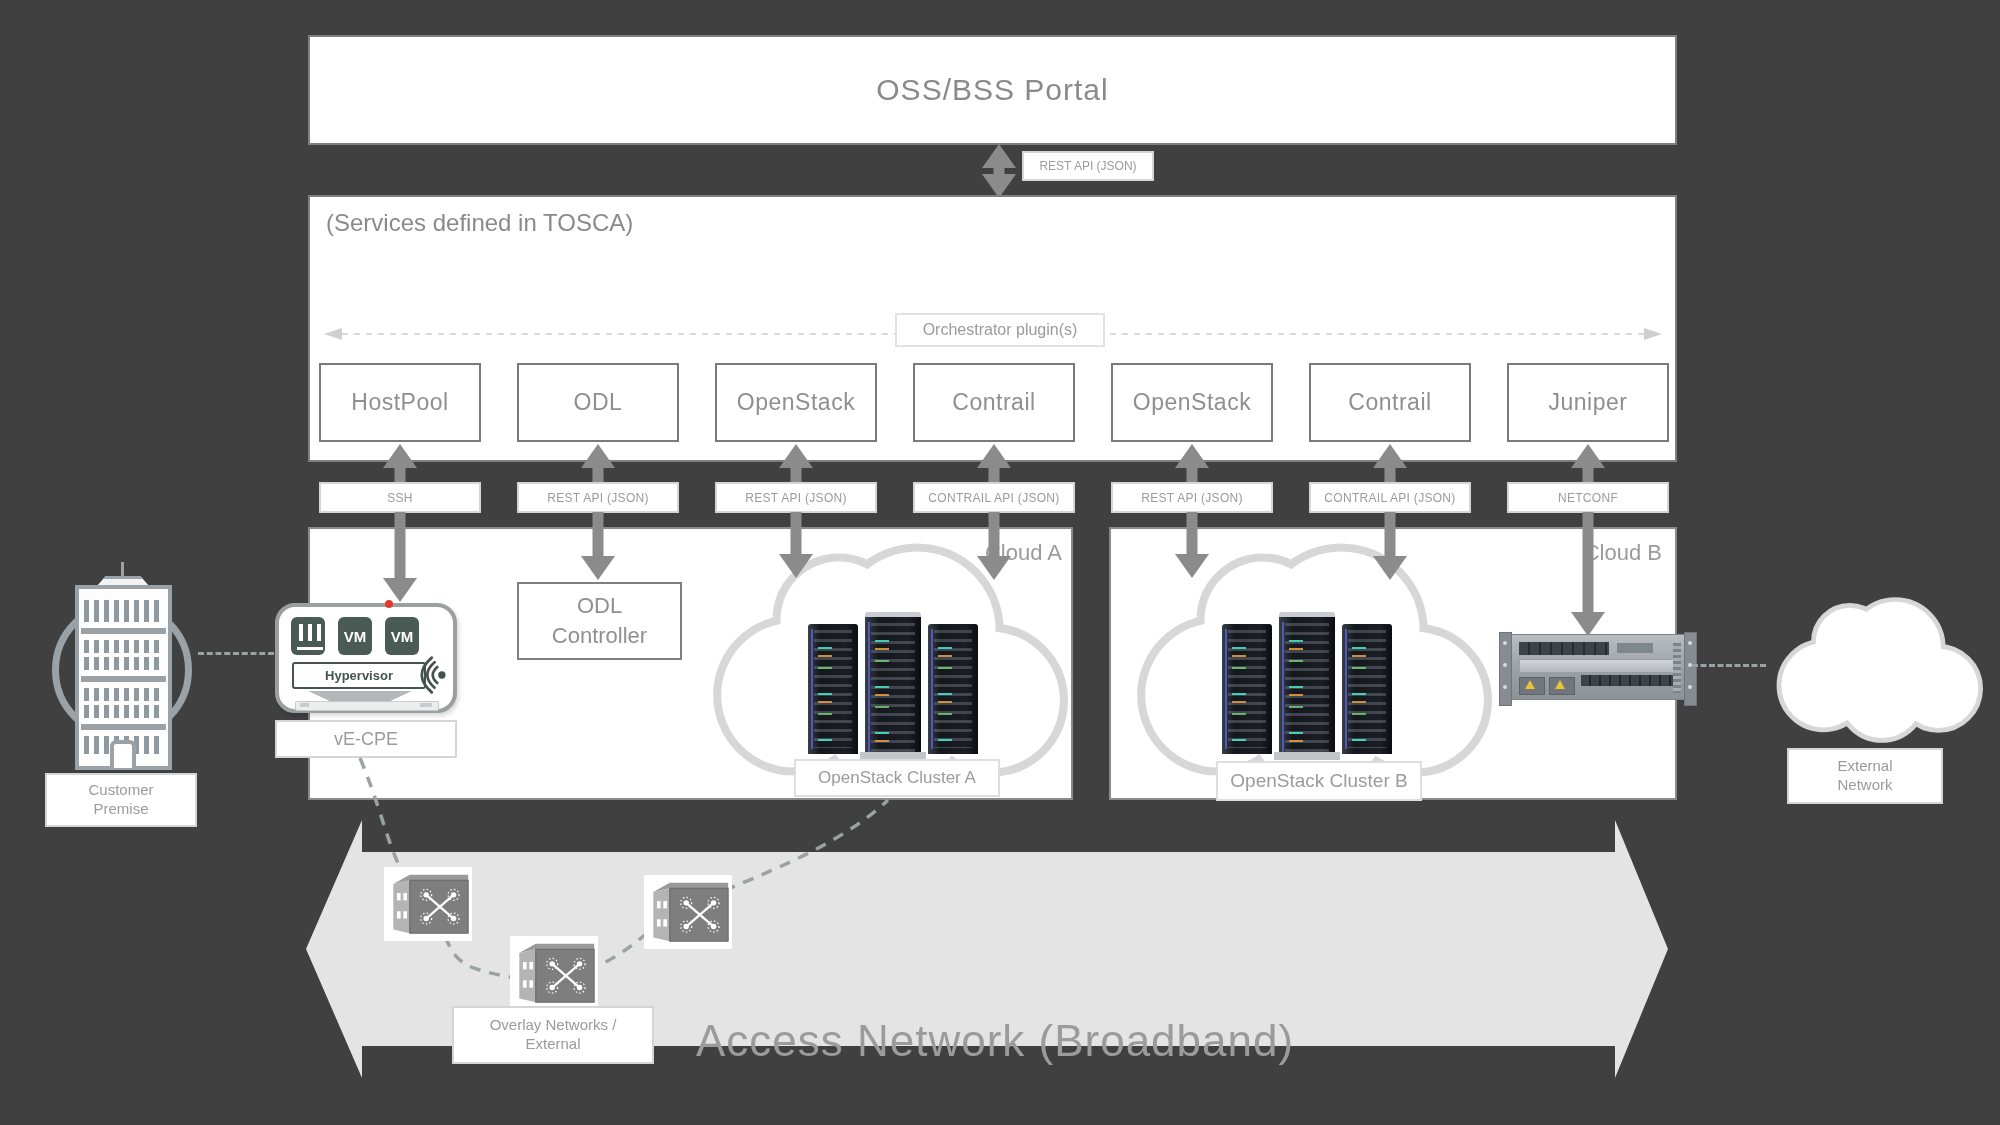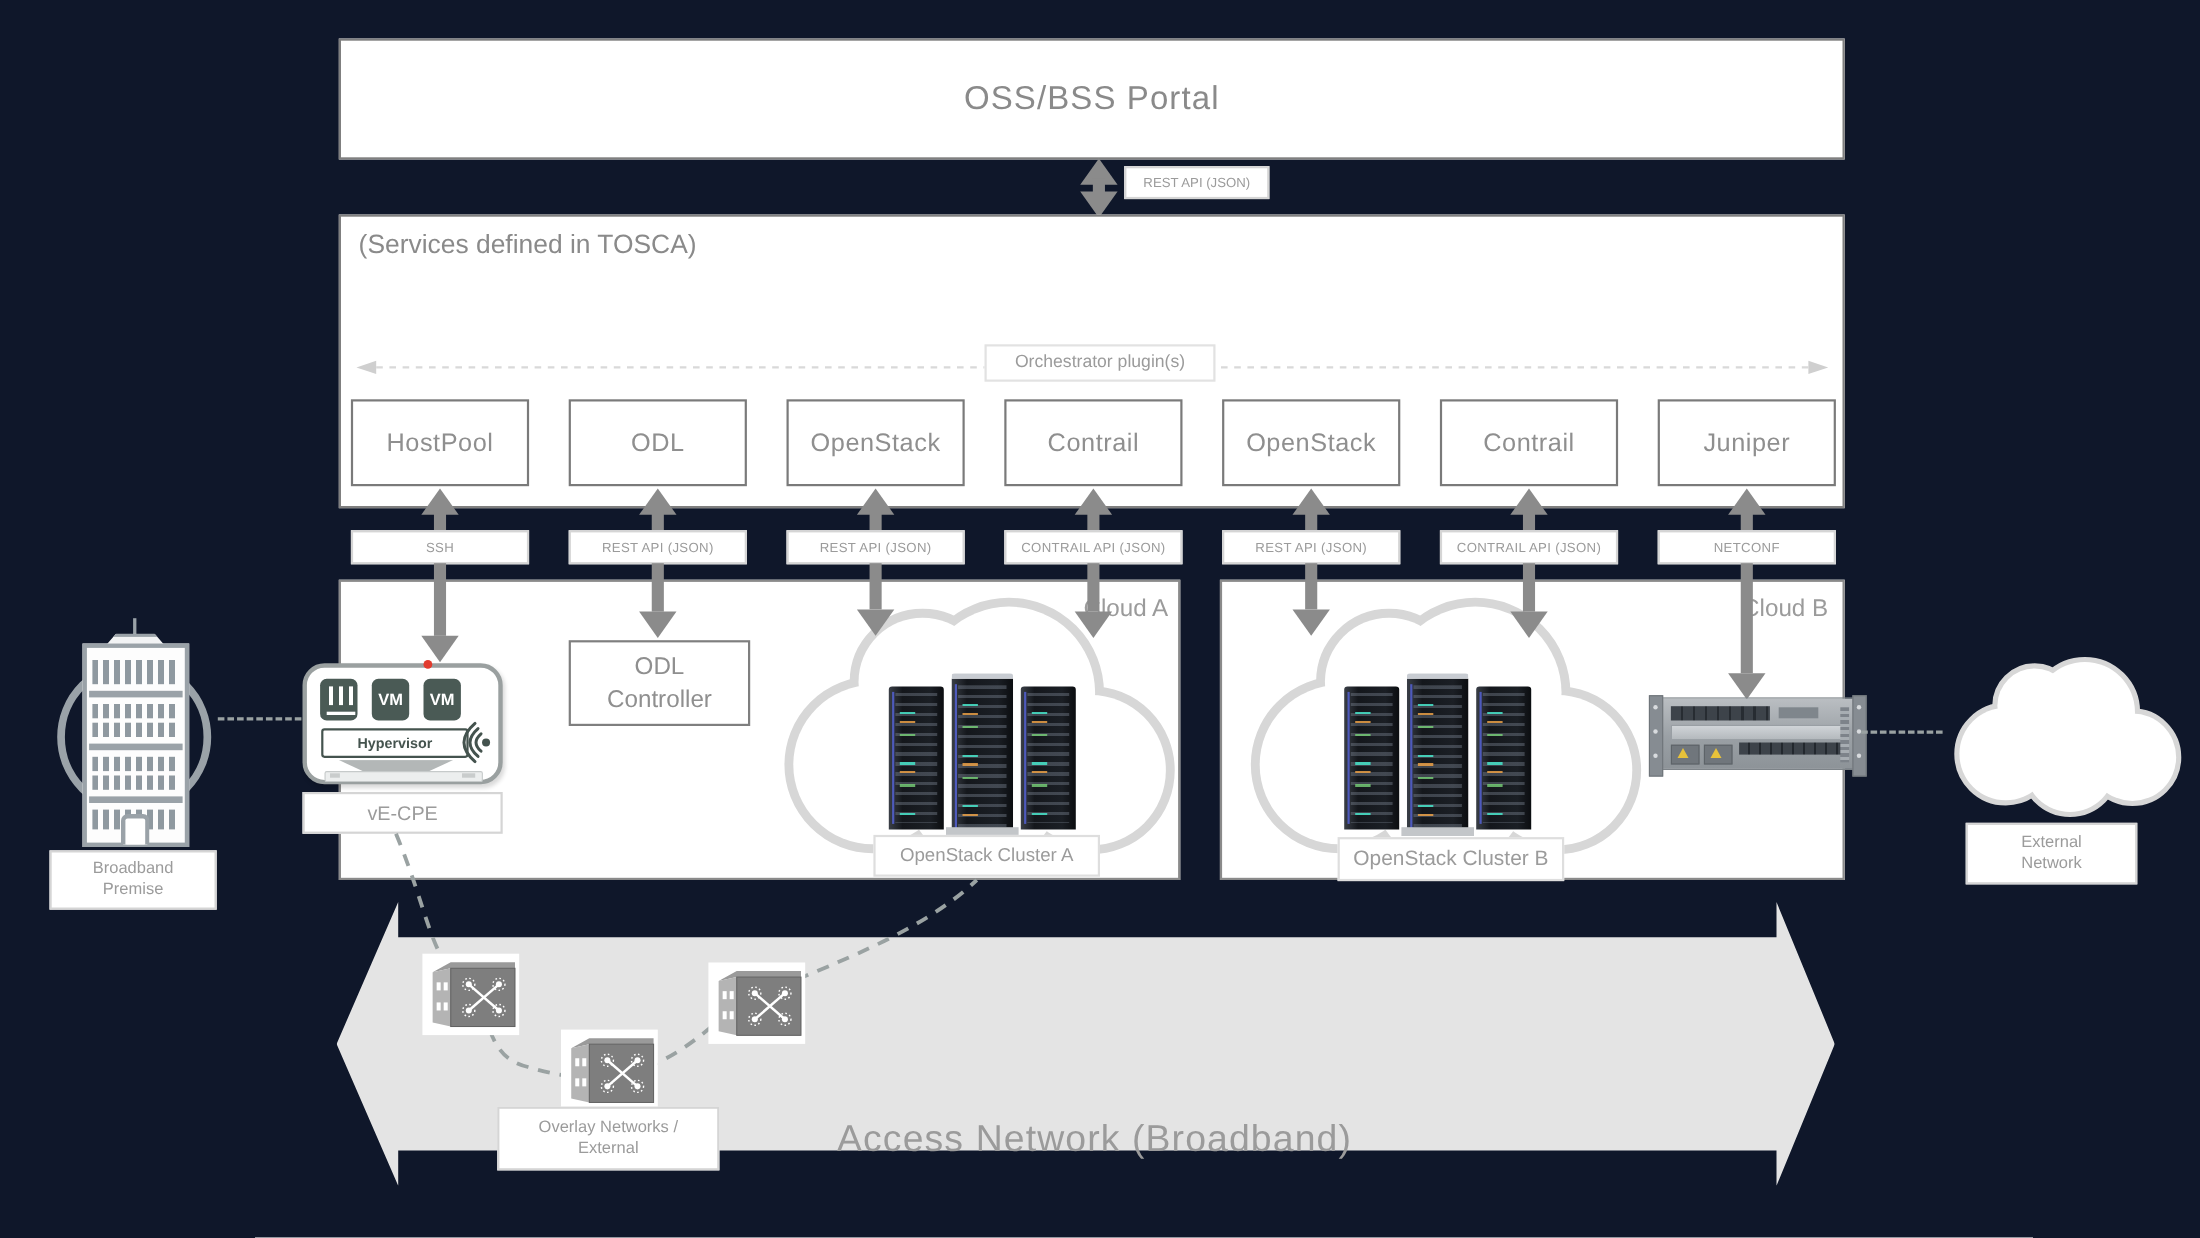--- a/index.html
+++ b/index.html
@@ -1,16 +1,16 @@
 <!DOCTYPE html>
 <html><head>
 <meta charset="utf-8">
 <style>
   html,body{margin:0;padding:0;background:#fff;}
-  #stage{position:relative;width:2000px;height:1125px;background:#0f172a;
+  #stage{position:relative;width:2000px;height:1125px;background:#404040;
          font-family:"Liberation Sans",sans-serif;overflow:hidden;}
 
   
   .bigbox{position:absolute;border:2px solid #7f7f7f;background:#fff;box-sizing:border-box;}
   .pbox{position:absolute;border:2px solid #7a7a7a;background:#fff;box-sizing:border-box;
         width:162px;height:79px;top:363px;display:flex;align-items:center;justify-content:center;
         font-size:23px;color:#8f8f8f;letter-spacing:.5px;}
   .px0{left:319px}.px1{left:517px}.px2{left:715px}.px3{left:913px}.px4{left:1111px}.px5{left:1309px}.px6{left:1507px}
 
   .tag{position:absolute;background:#fff;border:2px solid #d5d5d5;color:#9b9b9b;box-sizing:border-box;
@@ -111,21 +111,21 @@
   .router .vent{position:absolute;right:4px;top:8px;width:8px;height:50px;
           background:repeating-linear-gradient(180deg,#7d838a 0 3px,#a7adb2 3px 6px);}
 
   
   .switchplate{position:absolute;width:84px;height:70px;background:#fff;box-shadow:0 0 0 2px #fff;}
 
   
   .bigarrow{position:absolute;left:306px;top:820px;width:1362px;height:258px;background:#e4e4e4;
     clip-path:polygon(56px 0px,56px 32px,1309px 32px,1309px 0px,1362px 129px,1309px 258px,1309px 226px,56px 226px,56px 258px,0px 129px);}
   .accesstext{position:absolute;left:645px;top:1016px;width:700px;text-align:center;
-              font-size:34px;color:#9b9b9b;letter-spacing:1px;}
+              font-size:44px;color:#9b9b9b;letter-spacing:1px;}
 
   .svgabs{position:absolute;}
 </style>
 </head>
 <body>
 
 <div id="stage">
 
   <div class="bigbox" style="left:308px;top:35px;width:1369px;height:110px;"></div>
   <div class="osstext">OSS/BSS Portal</div>
@@ -295,21 +295,21 @@
   <div class="bandrow" style="left:81px;top:628px;width:85px;"></div>
   <div class="winrow" style="left:84px;top:640px;width:79px;height:13px;"></div>
   <div class="winrow" style="left:84px;top:657px;width:79px;height:13px;"></div>
   <div class="bandrow" style="left:81px;top:676px;width:85px;"></div>
   <div class="winrow" style="left:84px;top:688px;width:79px;height:13px;"></div>
   <div class="winrow" style="left:84px;top:705px;width:79px;height:13px;"></div>
   <div class="bandrow" style="left:81px;top:724px;width:85px;"></div>
   <div class="winrow" style="left:84px;top:736px;width:79px;height:18px;"></div>
   <div class="bld-door"></div>
   <div class="tag twoline" style="left:45px;top:773px;width:152px;height:54px;font-size:15px;">
-    <div>Broadband</div>
+    <div>Customer</div>
     <div>Premise</div>
   </div>
 
   <div class="dashline" style="left:198px;top:652px;width:76px;"></div>
 
   <div class="cpe">
     <div class="reddot"></div>
     <div class="cpesq bars" style="left:12px;"></div>
     <div class="cpesq" style="left:59px;">VM</div>
     <div class="cpesq" style="left:106px;">VM</div>

